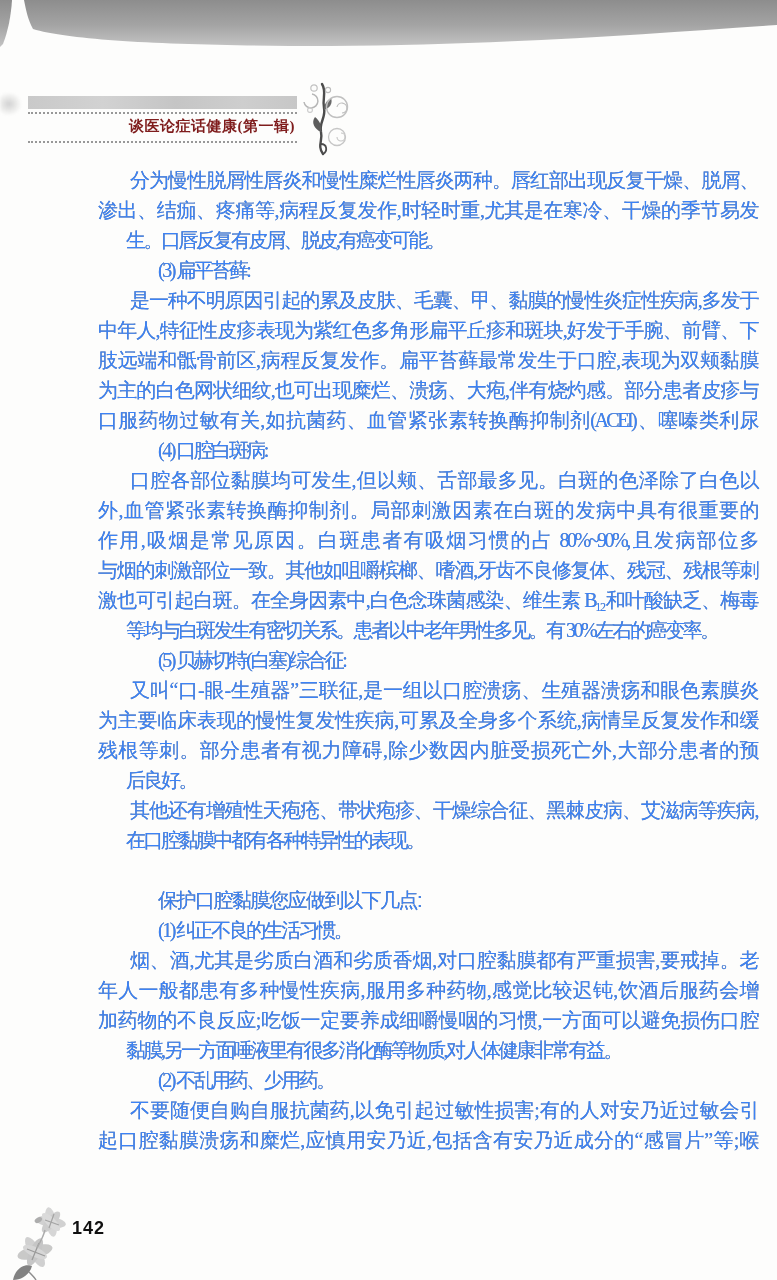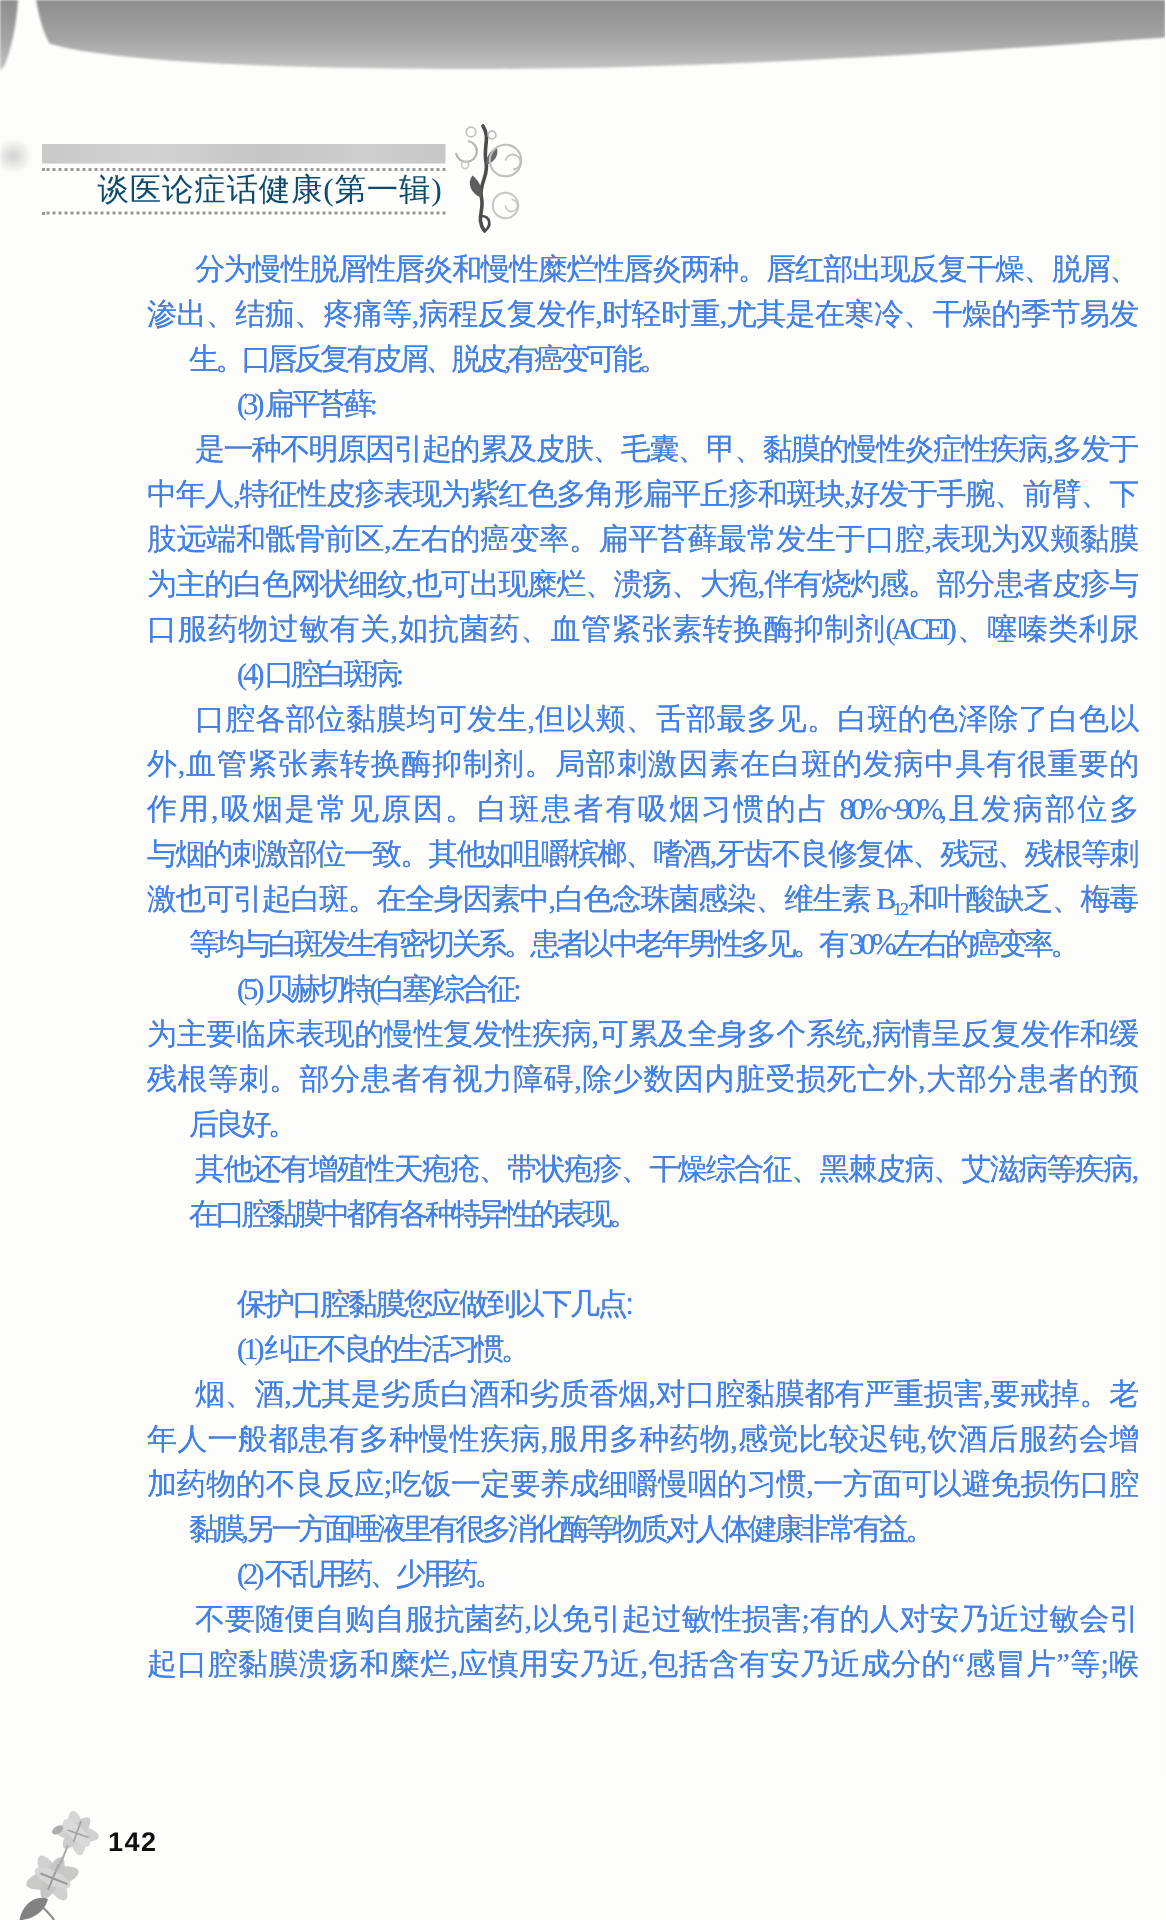--- a/index.html
+++ b/index.html
@@ -28,25 +28,25 @@
 
   
   .header-box { position: absolute; left: 28px; top: 96px; width: 269px; }
   .header-bar {
     height: 13px;
     background: linear-gradient(90deg, #c9c9c9, #d2d2d2 28%, #c5c5c5 55%, #cecece 80%, #c7c7c7);
   }
   .dotted { height: 0; border-top: 2px dotted #989898; margin-top: 3px; }
   .header-title {
     text-align: right;
-    font-weight: normal;
-    font-size: 21px;
+    font-weight: bold;
+    font-size: 15px;
     line-height: 23px;
     letter-spacing: 0.5px;
-    color: #0c4a6e;
+    color: #7f1d1d;
     padding: 1px 2px 0 0;
   }
 
   .plant-deco { position: absolute; left: 292px; top: 80px; }
   .flower-deco { position: absolute; left: 5px; top: 1200px; }
 
   
   .body-text {
     position: absolute; left: 98px; top: 165px; width: 659px;
     color: #3b82f6;
@@ -124,39 +124,40 @@
         <div class="line first">分为慢性脱屑性唇炎和慢性糜烂性唇炎两种。唇红部出现反复干燥、脱屑、</div>
         <div class="line">渗出、结痂、疼痛等,病程反复发作,时轻时重,尤其是在寒冷、干燥的季节易发</div>
         <div class="line last">生。口唇反复有皮屑、脱皮,有癌变可能。</div>
       </div>
       <div class="block h">
         <div class="line first last">(3) 扁平苔藓:</div>
       </div>
       <div class="block p">
         <div class="line first">是一种不明原因引起的累及皮肤、毛囊、甲、黏膜的慢性炎症性疾病,多发于</div>
         <div class="line">中年人,特征性皮疹表现为紫红色多角形扁平丘疹和斑块,好发于手腕、前臂、下</div>
-        <div class="line">肢远端和骶骨前区,左右的癌变率。扁平苔藓最常发生于口腔,表现为双颊黏膜</div>
+        <div class="line">肢远端和骶骨前区,病程反复发作。扁平苔藓最常发生于口腔,表现为双颊黏膜</div>
         <div class="line">为主的白色网状细纹,也可出现糜烂、溃疡、大疱,伴有烧灼感。部分患者皮疹与</div>
         <div class="line">口服药物过敏有关,如抗菌药、血管紧张素转换酶抑制剂(ACEI)、噻嗪类利尿</div>
       </div>
       <div class="block h">
         <div class="line first last">(4) 口腔白斑病:</div>
       </div>
       <div class="block p">
         <div class="line first">口腔各部位黏膜均可发生,但以颊、舌部最多见。白斑的色泽除了白色以</div>
         <div class="line">外,血管紧张素转换酶抑制剂。局部刺激因素在白斑的发病中具有很重要的</div>
         <div class="line">作用,吸烟是常见原因。白斑患者有吸烟习惯的占 80%~90%,且发病部位多</div>
         <div class="line">与烟的刺激部位一致。其他如咀嚼槟榔、嗜酒,牙齿不良修复体、残冠、残根等刺</div>
         <div class="line">激也可引起白斑。在全身因素中,白色念珠菌感染、维生素 B₁₂和叶酸缺乏、梅毒</div>
         <div class="line last">等均与白斑发生有密切关系。患者以中老年男性多见。有 30%左右的癌变率。</div>
       </div>
       <div class="block h">
         <div class="line first last">(5) 贝赫切特(白塞)综合征:</div>
       </div>
       <div class="block p">
+        <div class="line first">又叫“口-眼-生殖器”三联征,是一组以口腔溃疡、生殖器溃疡和眼色素膜炎</div>
         <div class="line">为主要临床表现的慢性复发性疾病,可累及全身多个系统,病情呈反复发作和缓</div>
         <div class="line">残根等刺。部分患者有视力障碍,除少数因内脏受损死亡外,大部分患者的预</div>
         <div class="line last">后良好。</div>
       </div>
       <div class="block p">
         <div class="line first">其他还有增殖性天疱疮、带状疱疹、干燥综合征、黑棘皮病、艾滋病等疾病,</div>
         <div class="line last">在口腔黏膜中都有各种特异性的表现。</div>
       </div>
       <div class="spacer"></div>
       <div class="block h-bold">

